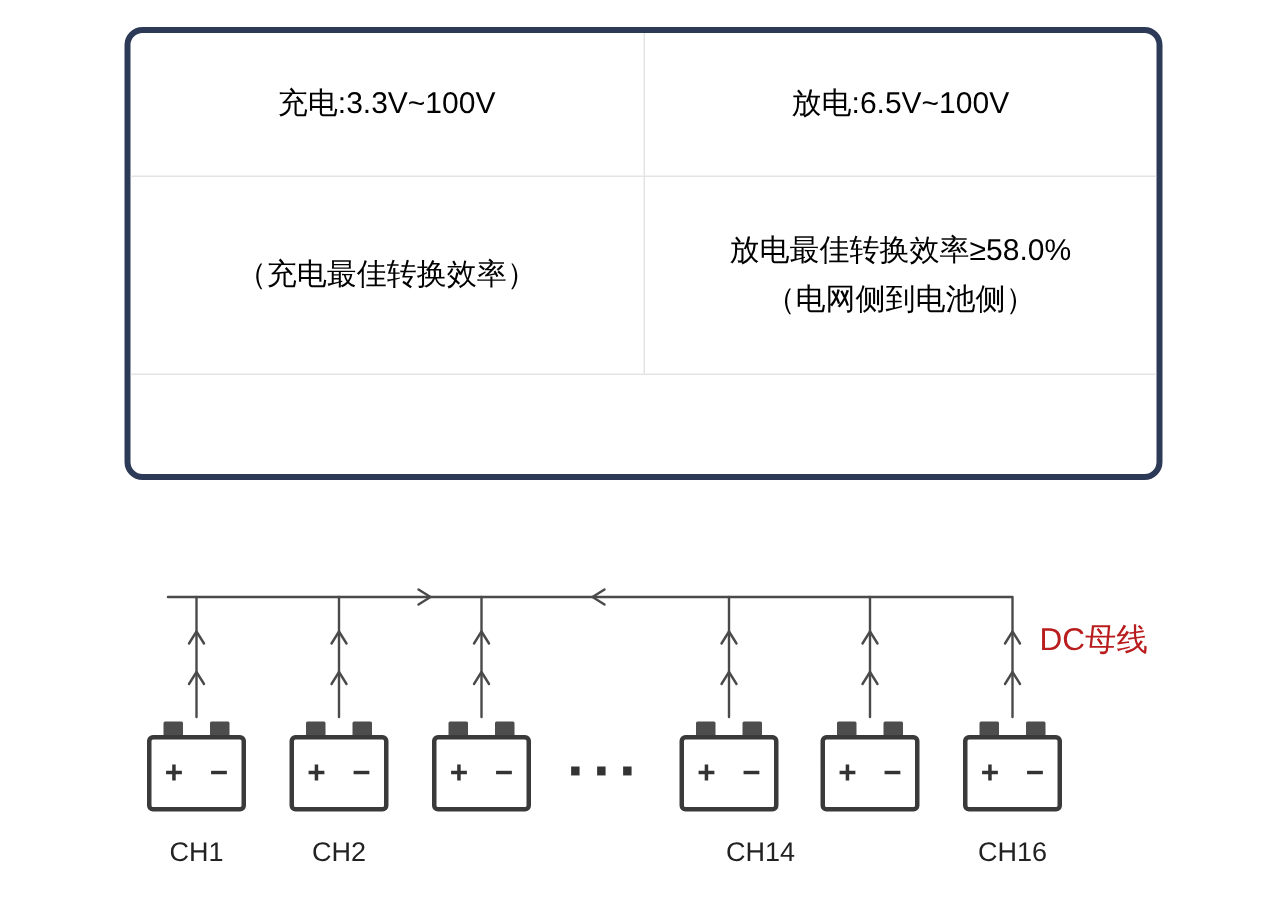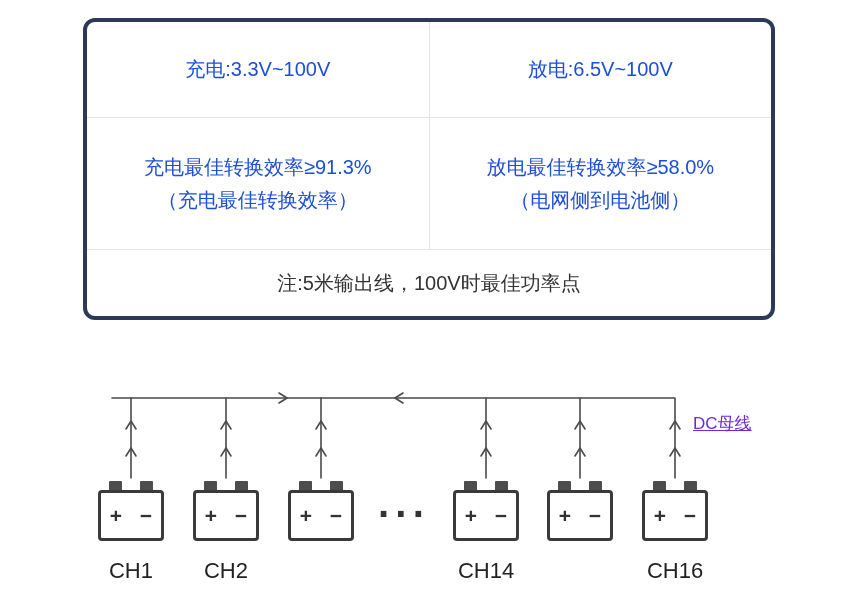--- a/index.html
+++ b/index.html
@@ -31,21 +31,21 @@
   .spec-row-1 { height: 96px; border-bottom: 1px solid #e4e4e4; }
   .spec-row-2 { height: 132px; border-bottom: 1px solid #e4e4e4; }
   .spec-row-3 { flex: 1; align-items: center; justify-content: center; }
   .spec-cell {
     flex: 1;
     display: flex;
     flex-direction: column;
     align-items: center;
     justify-content: center;
     font-size: 20px;
-    color: #1d4ed8;
+    color: #000000;
     line-height: 1.65;
     text-align: center;
   }
   .spec-cell.left-cell { border-right: 1px solid #e4e4e4; }
   .note-cell {
     width: 100%;
     text-align: center;
     font-size: 20px;
     color: #333333;
   }
@@ -78,70 +78,65 @@
     justify-content: space-around;
     font-size: 21px;
     font-weight: bold;
     color: #333333;
   }
   .ch-label {
     position: absolute;
     top: 558px;
     width: 90px;
     text-align: center;
-    font-size: 22px;
+    font-size: 18px;
     color: #222222;
   }
   .ellipsis-dots {
     position: absolute;
     left: 374px;
     top: 492px;
     width: 60px;
     text-align: center;
     font-size: 40px;
     font-weight: bold;
     letter-spacing: 4px;
     color: #333333;
   }
   .bus-label {
     position: absolute;
     left: 693px;
     top: 412px;
-    font-size: 17px;
-    color: #6d28d9;
+    font-size: 21px;
+    color: #b91c1c;
     white-space: nowrap;
-    text-decoration: underline;
   }
 </style>
 </head>
 <body>
 
 <div class="screen">
 
   <div class="spec-table">
     <div class="spec-row spec-row-1">
       <div class="spec-cell left-cell">
         <span>充电:3.3V~100V</span>
       </div>
       <div class="spec-cell">
         <span>放电:6.5V~100V</span>
       </div>
     </div>
     <div class="spec-row spec-row-2">
       <div class="spec-cell left-cell">
-        <span>充电最佳转换效率≥91.3%</span>
         <span>（充电最佳转换效率）</span>
       </div>
       <div class="spec-cell">
         <span>放电最佳转换效率≥58.0%</span>
         <span>（电网侧到电池侧）</span>
       </div>
-    </div>
-    <div class="spec-row spec-row-3">
-      <div class="note-cell">注:5米输出线，100V时最佳功率点</div>
     </div>
   </div>
 
   <svg class="diagram-lines" width="842" height="615" viewBox="0 0 842 615">
     <g stroke="#4a4a4a" stroke-width="1.6" fill="none" stroke-linecap="round" stroke-linejoin="round">
 
       <path d="M112 398 H675 V478"></path>
 
       <path d="M131 398 V478"></path>
       <path d="M226 398 V478"></path>
@@ -213,18 +208,18 @@
     <div class="body">
       <span>+</span>
       <span>−</span>
     </div>
   </div>
 
   <div class="ellipsis-dots">···</div>
 
   <div class="ch-label" style="left:86px">CH1</div>
   <div class="ch-label" style="left:181px">CH2</div>
-  <div class="ch-label" style="left:441px">CH14</div>
+  <div class="ch-label" style="left:462px">CH14</div>
   <div class="ch-label" style="left:630px">CH16</div>
 
   <div class="bus-label">DC母线</div>
 
 </div>
 
 </body></html>

